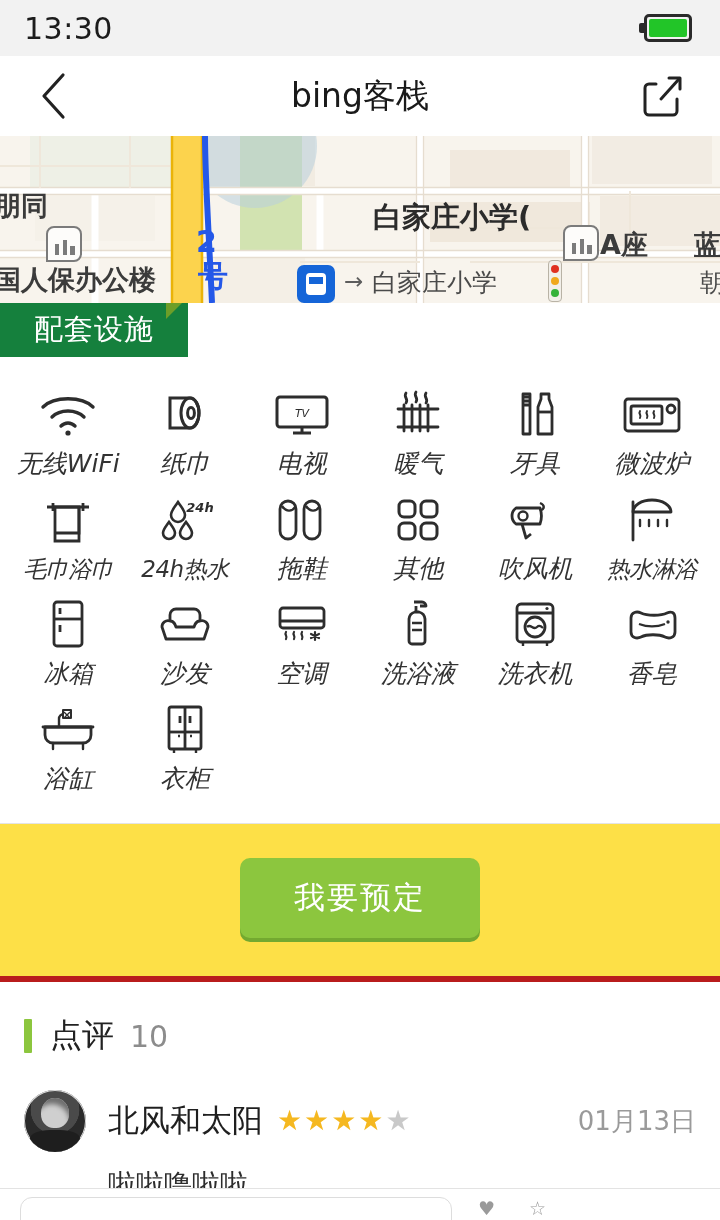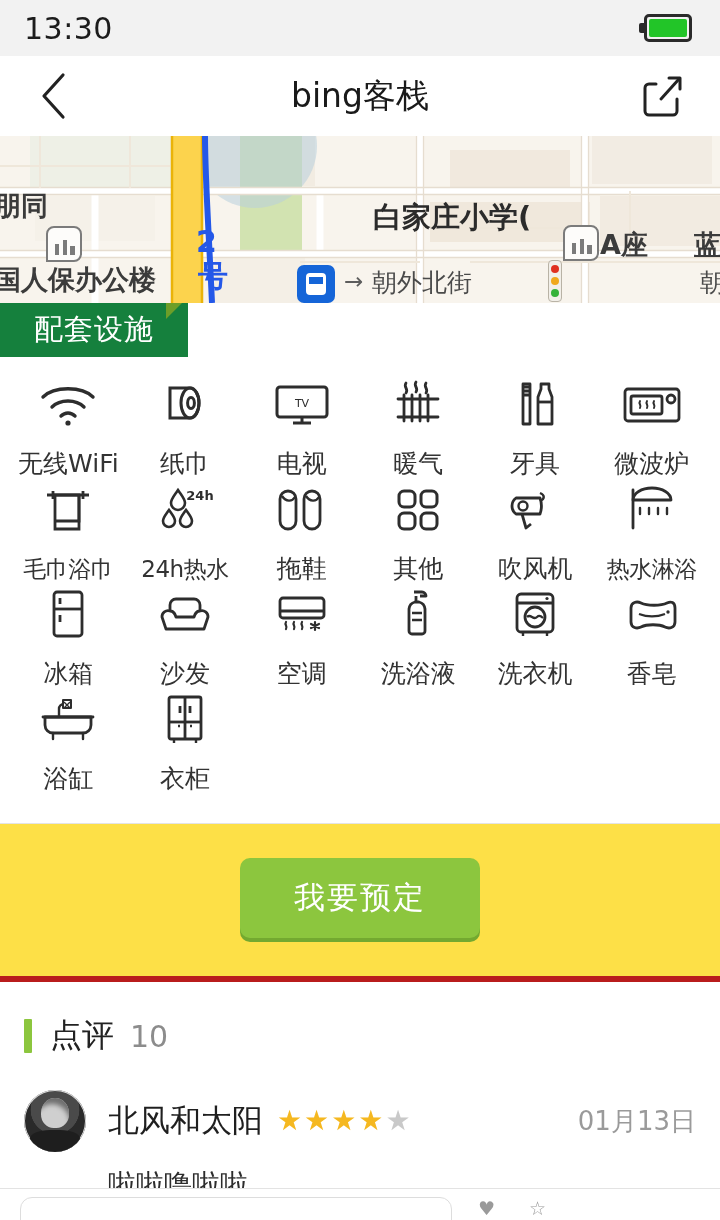--- a/index.html
+++ b/index.html
@@ -97,22 +97,22 @@
     display:flex; align-items:center; padding: 0 34px 0 34px; min-width:166px;font-family:Liberation Mono, monospace;
   }
   .tab-label { color:#ffffff; font-size:29px; letter-spacing:1px; }
   .tab-fold {
     position:absolute; left:166px; top:0; width:0; height:0;
     border-top:16px solid #6d9e28; border-right:16px solid transparent;
   }
 
   .grid { display:grid; grid-template-columns: repeat(6, 1fr); row-gap: 2px; padding: 16px 10px 0; }
   .fac {
-    display:flex; flex-direction:column; align-items:center; justify-content:space-between;
-    height:103px; cursor:pointer;
+    display:flex; flex-direction:column; align-items:center; justify-content:flex-end;
+    height:103px; cursor:pointer;font-style:italic;
   }
   .fac .ic { height:56px; display:flex; align-items:center; justify-content:center; }
   .fac .nm { font-size:25px; color:#333; margin-top:4px; white-space:nowrap; }
   .fac .nm.tight { font-size:23px; letter-spacing:-0.5px; }
 
   
   .band { background:#fde047; border-top:1px solid #e4e4e4; border-bottom:6px solid #b91c1c;
           padding: 34px 0 38px; display:flex; justify-content:center; }
   .book-btn {
     width:240px; height:80px; background:#8cc63e; border:none; border-radius:10px;
@@ -258,21 +258,21 @@
     <div class="map-label" style="left:-6px; top:126px;">国人保办公楼</div>
 
     <div class="map-label" style="left:373px; top:62px; font-size:29px; color:#2b2b2b;">白家庄小学(</div>
 
     <div class="bldg-icon" style="left:563px; top:89px;"></div>
     <div class="map-label" style="left:600px; top:91px;">A座</div>
     <div class="map-label" style="left:694px; top:91px;">蓝筹</div>
 
     <div class="bus-marker" style="left:297px; top:129px;"></div>
     <div class="arrow-r" style="left:344px; top:132px;">→</div>
-    <div class="map-label sm" style="left:372px; top:130px;">朝外北街</div>
+    <div class="map-label sm" style="left:372px; top:130px;">白家庄小学</div>
     <div class="map-label sm" style="left:700px; top:130px;">朝</div>
 
     <div class="traffic-light" style="left:548px; top:124px;">
       <i class="tl-r"></i>
         <i class="tl-y"></i>
         <i class="tl-g"></i>
     </div>
   </div>
 
   <div class="facilities">

